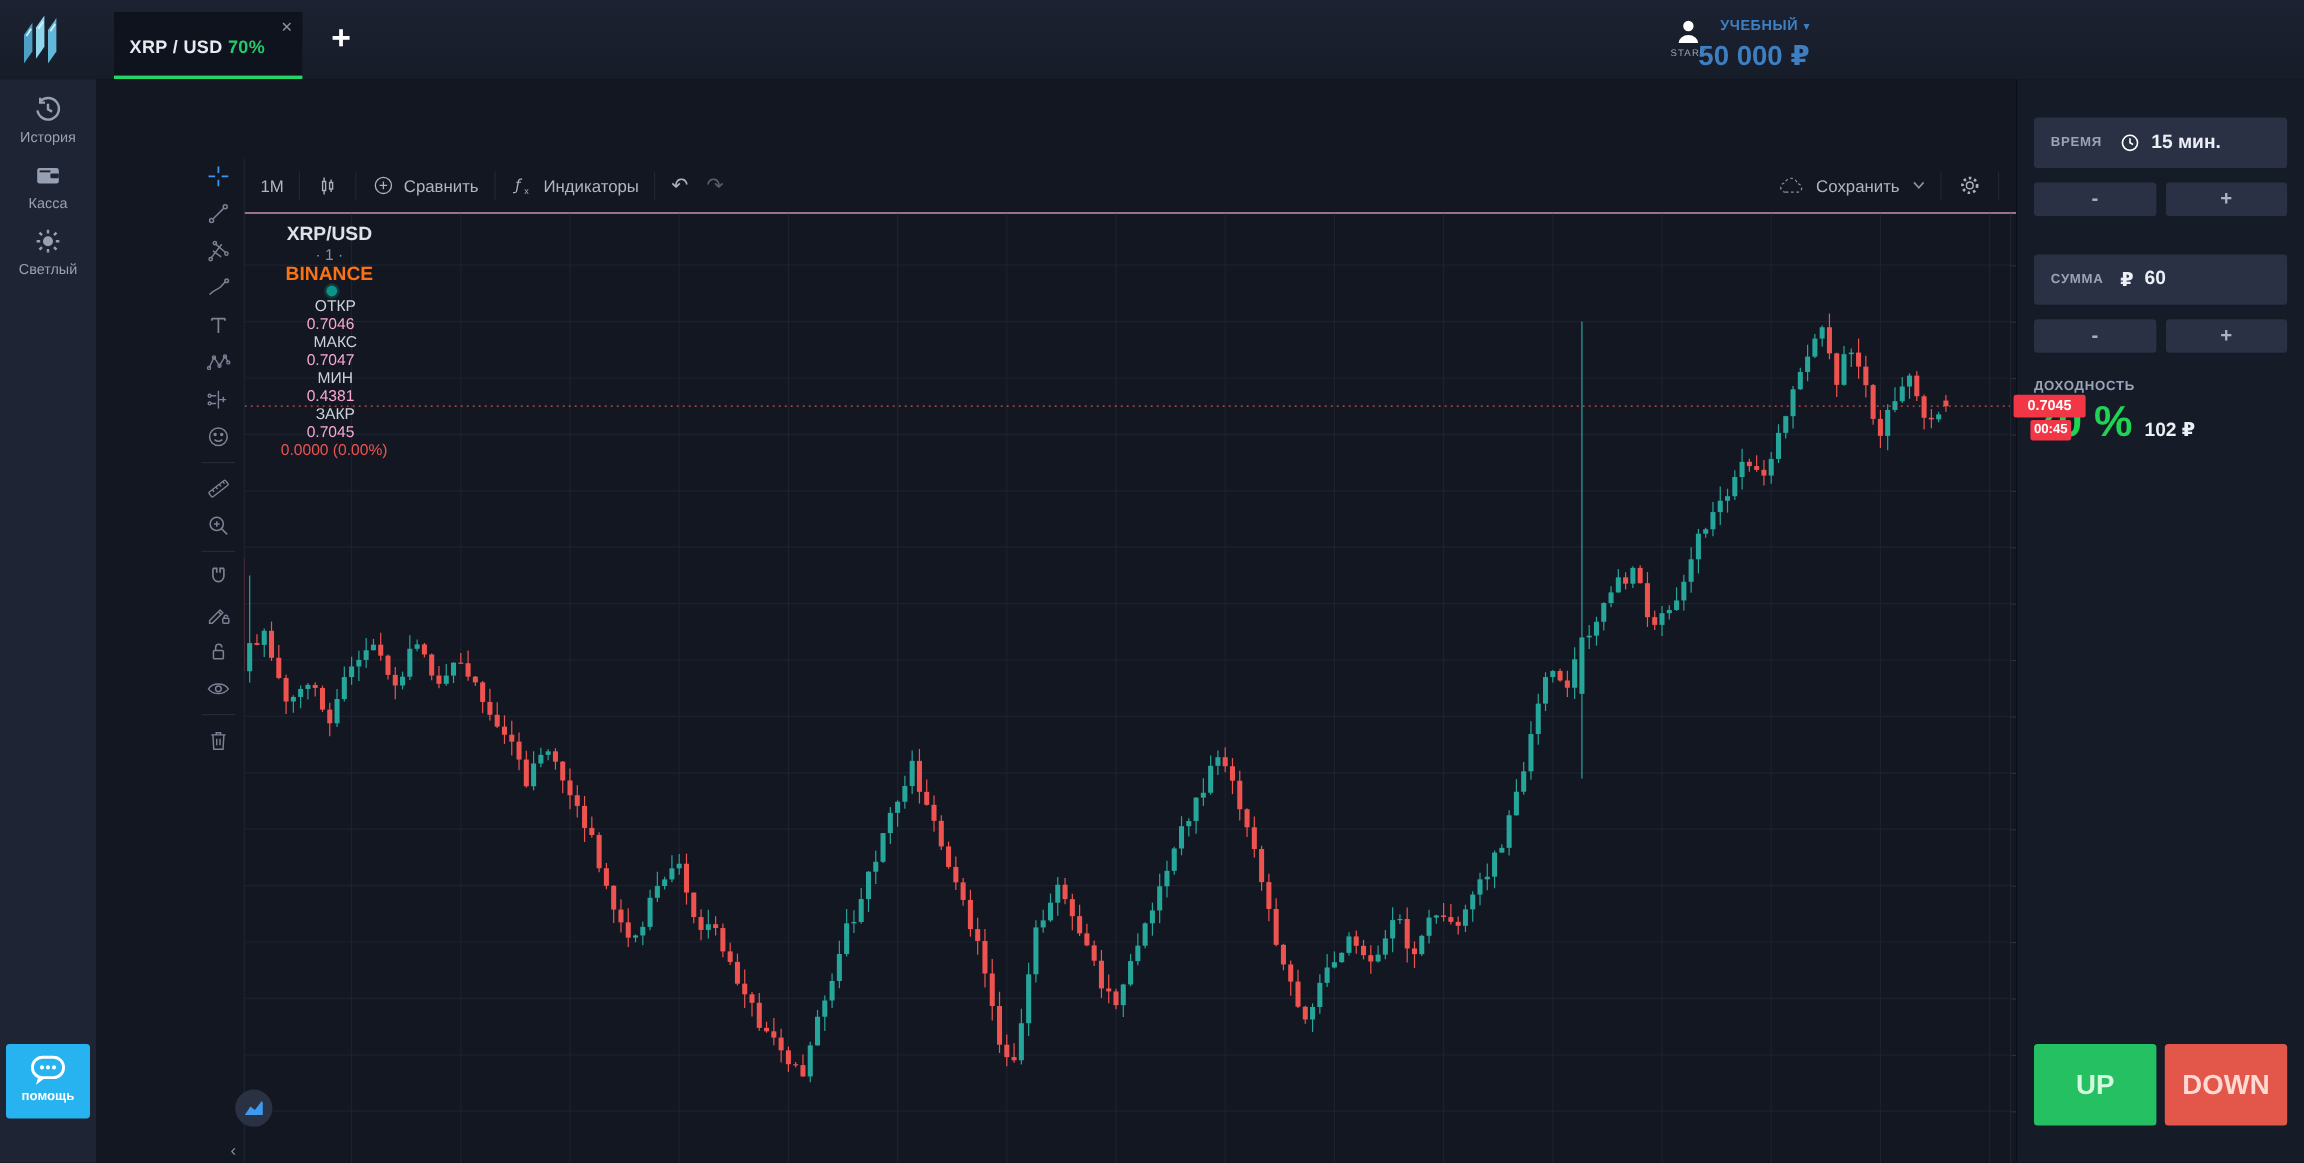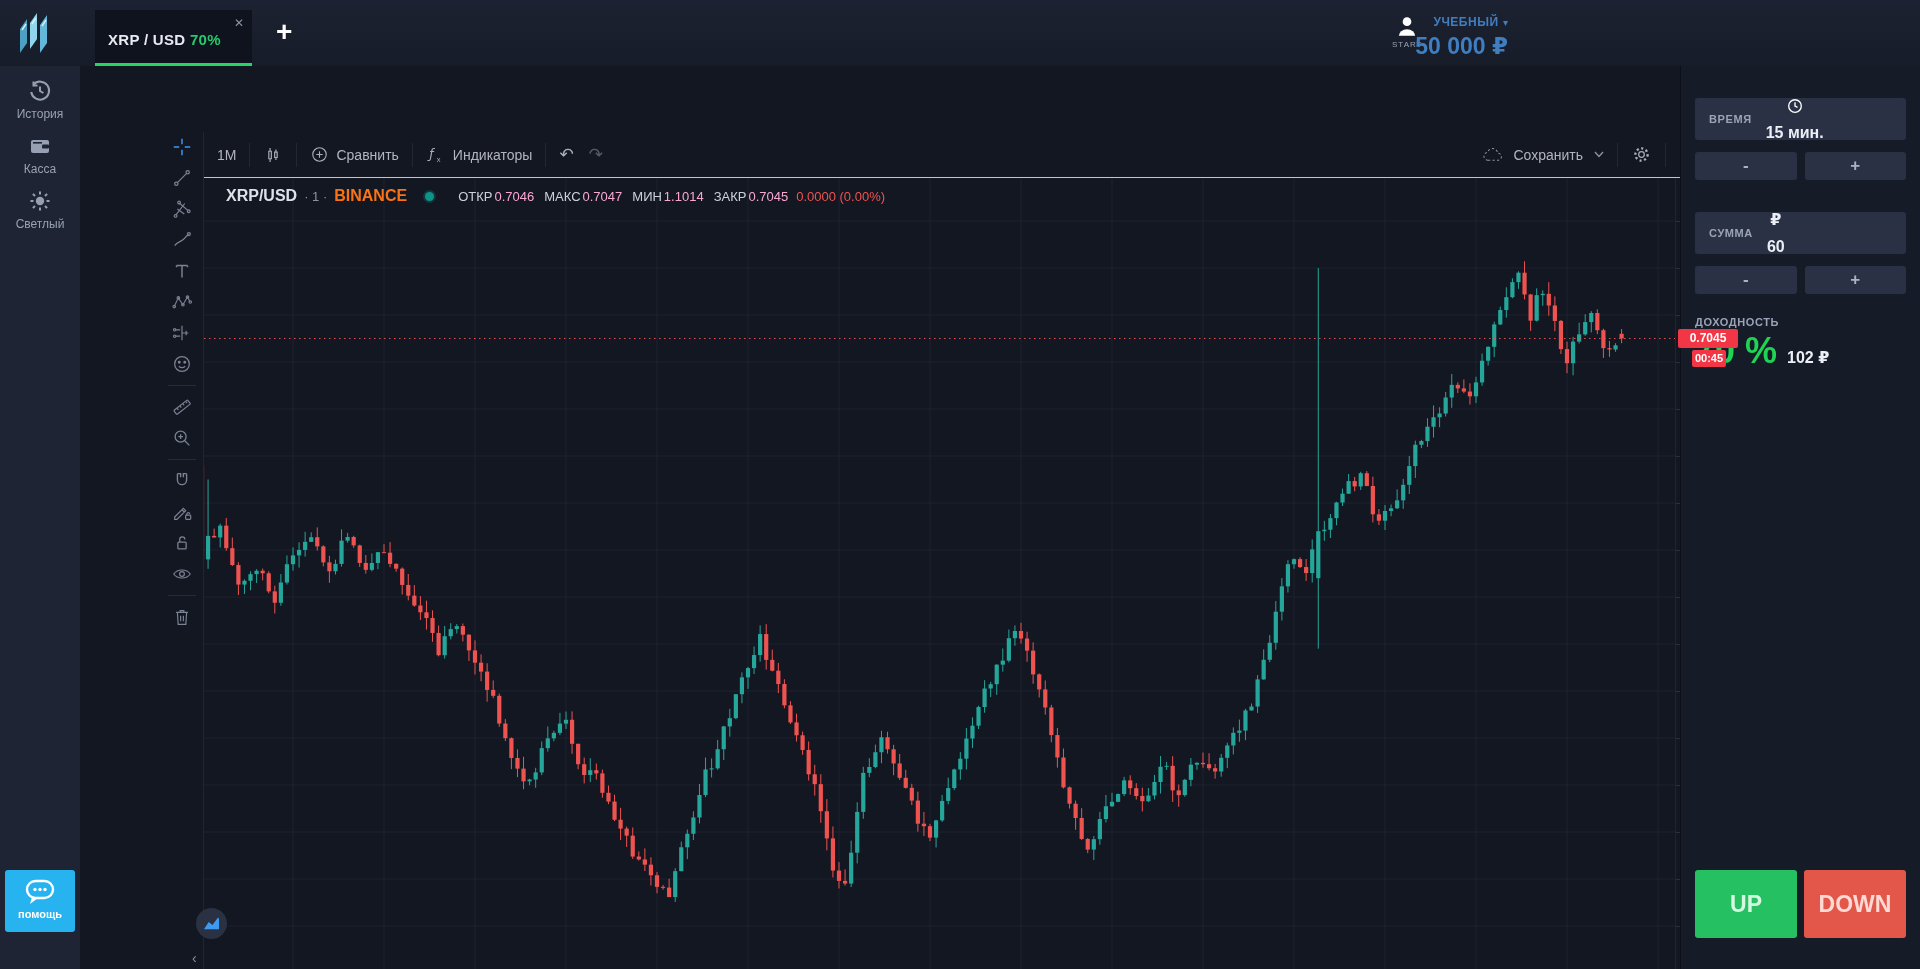--- a/index.html
+++ b/index.html
@@ -40,21 +40,21 @@
   .tool{width:44px;height:30px;display:flex;align-items:center;justify-content:center;cursor:pointer;margin-bottom:1px;}
   .tool-sep{width:28px;height:1px;background:#242a3a;margin:6px auto;}
   .chart-toolbar{position:absolute;left:124px;top:66px;width:1556px;height:46px;display:flex;align-items:center;
     border-bottom:1px solid #f9a8d4;box-sizing:border-box;}
   .tb-item{display:flex;align-items:center;gap:7px;padding:0 13px;height:46px;color:#b2b5be;font-size:14px;cursor:pointer;white-space:nowrap;}
   .tb-sep{width:1px;height:24px;background:#222736;}
   .tb-undo{font-size:17px;color:#aab0bc;}
   .tb-redo{font-size:17px;color:#565d6b;}
   .tb-right{margin-left:auto;display:flex;align-items:center;height:46px;}
   .tb-caret{font-size:9px;color:#8b93a3;margin-left:4px;}
-  .legend{position:absolute;left:146px;top:121px;display:flex;align-items:center;white-space:nowrap;z-index:5;}
+  .legend{position:absolute;left:146px;top:121px;display:flex;align-items:center;white-space:nowrap;z-index:5;flex-direction:column;}
   .legend-symbol{font-size:16px;font-weight:bold;color:#dde1e8;}
   .legend-meta{font-size:13px;color:#8b93a3;margin:0 7px;}
   .legend-exchange{font-size:16px;font-weight:bold;color:#f97316;}
   .legend-dot{width:9px;height:9px;border-radius:50%;background:#0d9488;margin:0 14px 0 18px;box-shadow:0 0 0 2px rgba(13,148,136,.25);}
   .ohlc-label{font-size:13px;color:#ccd1da;margin-left:10px;}
   .ohlc-value{font-size:13px;color:#f9a8d4;margin-left:2px;}
   .legend-change{font-size:13px;color:#ef5350;margin-left:8px;}
   #plot-svg{position:absolute;left:124px;top:112px;}
   .price-axis{position:absolute;left:1595px;top:112px;width:85px;height:793px;border-left:1px solid #1f2430;box-sizing:border-box;}
   .price-label{position:absolute;left:13px;font-size:12px;color:#9aa0ab;}
@@ -65,21 +65,21 @@
     font-weight:bold;text-align:center;line-height:17px;border-radius:2px;z-index:6;}
   .float-btn{position:absolute;left:116px;top:842px;width:31px;height:31px;border-radius:50%;background:#2a3142;
     display:flex;align-items:center;justify-content:center;cursor:pointer;z-index:5;}
   .collapse-handle{position:absolute;left:112px;top:884px;color:#8b93a0;font-size:14px;cursor:pointer;z-index:5;}
   
   .trade-panel{position:absolute;left:1680px;top:66px;width:240px;height:903px;background:#161b28;
     border-left:1px solid #0d1019;box-sizing:border-box;}
   .tp-field{position:absolute;left:14px;width:211px;height:42px;background:#2a3145;border-radius:3px;
     display:flex;align-items:center;padding:0 14px;box-sizing:border-box;gap:14px;}
   .tp-label{font-size:11px;font-weight:bold;color:#9aa3b8;letter-spacing:.6px;}
-  .tp-value{font-size:16px;font-weight:bold;color:#eceff5;display:flex;align-items:center;gap:9px;flex-direction:column;}
+  .tp-value{font-size:16px;font-weight:bold;color:#eceff5;display:flex;align-items:center;gap:9px;}
   .tp-steprow{position:absolute;left:14px;width:211px;display:flex;gap:8px;}
   .tp-step{flex:1;height:28px;background:#2a3145;border:none;border-radius:3px;color:#aab3c6;
     font-size:17px;font-weight:bold;cursor:pointer;font-family:inherit;line-height:26px;}
   .tp-payout-label{position:absolute;left:14px;top:250px;font-size:11px;font-weight:bold;color:#9aa3b8;letter-spacing:.6px;}
   .tp-payout-row{position:absolute;left:14px;top:264px;display:flex;align-items:baseline;gap:10px;}
   .tp-payout-pct{font-size:36px;font-weight:bold;color:#1fd353;}
   .tp-payout-amt{font-size:16px;font-weight:bold;color:#eceff5;}
   .tp-updown{position:absolute;left:14px;bottom:31px;width:211px;display:flex;gap:7px;}
   .btn-up,.btn-down{flex:1;height:68px;border:none;border-radius:3px;font-size:23px;font-weight:bold;
     cursor:pointer;font-family:inherit;}
@@ -326,21 +326,21 @@
     <div class="legend">
       <span class="legend-symbol">XRP/USD</span>
       <span class="legend-meta">· 1 ·</span>
       <span class="legend-exchange">BINANCE</span>
       <span class="legend-dot"></span>
       <span class="ohlc-label">ОТКР</span>
         <span class="ohlc-value">0.7046</span>
       <span class="ohlc-label">МАКС</span>
         <span class="ohlc-value">0.7047</span>
       <span class="ohlc-label">МИН</span>
-        <span class="ohlc-value">1.1014</span>
+        <span class="ohlc-value">0.4381</span>
       <span class="ohlc-label">ЗАКР</span>
         <span class="ohlc-value">0.7045</span>
       <span class="legend-change">0.0000 (0.00%)</span>
     </div>
 
     <svg id="plot-svg" width="1471" height="793">
         <line x1="-2" y1="0" x2="-2" y2="793" stroke="#1d222e" stroke-width="1"></line>
         <line x1="89.00049999999999" y1="0" x2="89.00049999999999" y2="793" stroke="#1d222e" stroke-width="1"></line>
         <line x1="180.00099999999998" y1="0" x2="180.00099999999998" y2="793" stroke="#1d222e" stroke-width="1"></line>
         <line x1="271.0015" y1="0" x2="271.0015" y2="793" stroke="#1d222e" stroke-width="1"></line>

